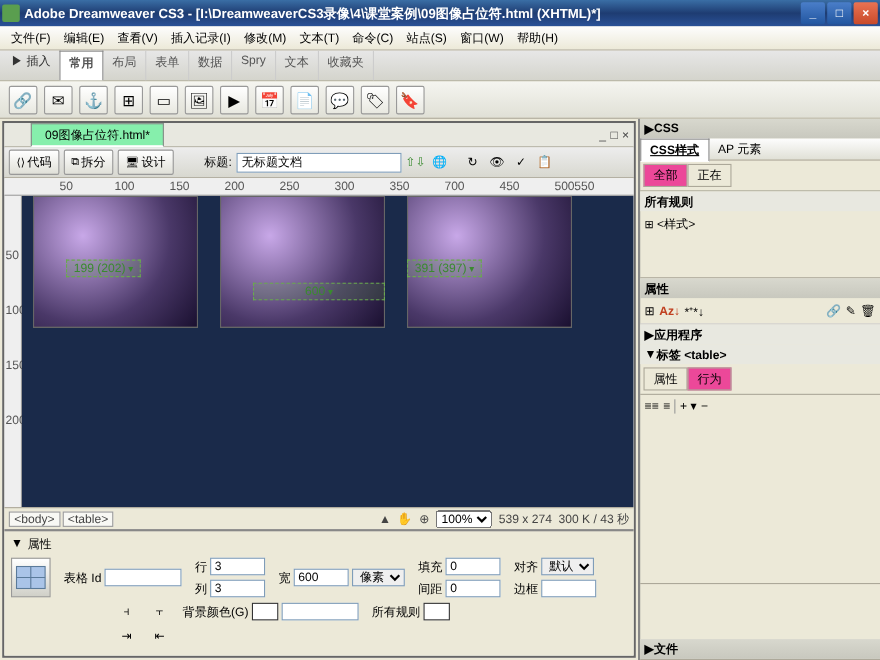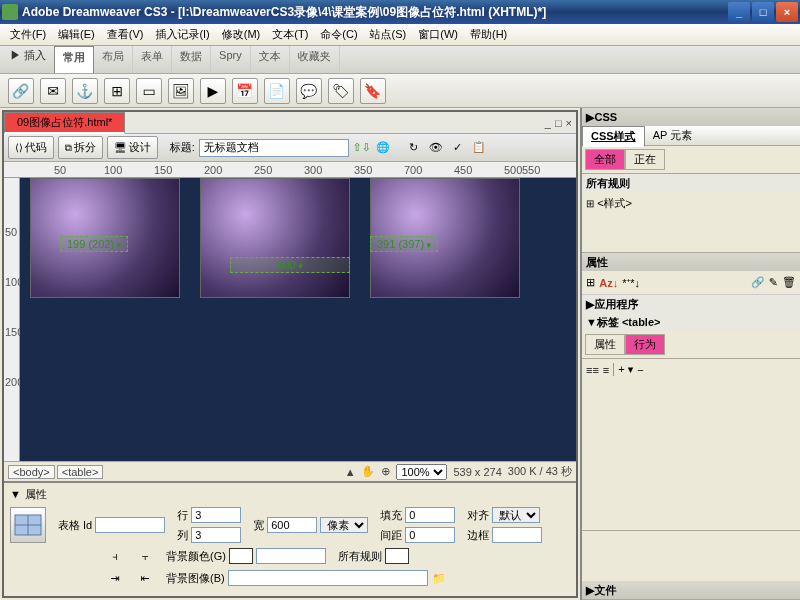--- a/index.html
+++ b/index.html
@@ -21,21 +21,21 @@
 .tab-strip { display: flex; }
 .tab-strip span { padding: 3px 8px; border-right: 1px solid #ccc; color: #555; cursor: default; }
 .tab-strip span.active { background: white; border: 1px solid #888; border-bottom: none; font-weight: bold; }
 
 .toolbar2 { height: 34px; background: linear-gradient(#f5f5f0, #e0e0d6); border-bottom: 1px solid #aca899; display: flex; align-items: center; padding: 0 8px; gap: 6px; }
 .tool-icon { width: 26px; height: 26px; border: 1px solid #999; background: linear-gradient(#fff, #e8e8e0); border-radius: 2px; display: flex; align-items: center; justify-content: center; font-size: 14px; }
 
 .main-area { display: flex; height: calc(600px - 24px - 22px - 28px - 34px); }
 .doc-area { flex: 1; display: flex; flex-direction: column; background: white; border: 2px solid #666; margin: 2px; }
 .doc-tab { height: 22px; background: #e8e8e0; border-bottom: 1px solid #aca899; display: flex; align-items: center; }
-.doc-tab-label { padding: 2px 12px; background: #ef4444; border: 1px solid #888; border-bottom: 2px solid white; margin-bottom: -1px; }
+.doc-tab-label { padding: 2px 12px; background: #86efac; border: 1px solid #888; border-bottom: 2px solid white; margin-bottom: -1px; margin-left: 24px; }
 .doc-tab-right { margin-left: auto; display: flex; gap: 4px; padding-right: 4px; }
 .doc-tab-right span { cursor: default; color: #444; }
 
 .doc-toolbar { height: 28px; background: linear-gradient(#ededed, #d8d8d0); border-bottom: 1px solid #aca899; display: flex; align-items: center; padding: 0 4px; gap: 4px; }
 .view-btn { padding: 3px 6px; border: 1px solid #999; background: linear-gradient(#fff, #e0e0d8); border-radius: 2px; display: flex; align-items: center; gap: 2px; font-size: 10px; }
 .doc-title-input { width: 150px; padding: 2px 4px; border: 1px solid #7f9db9; background: white; }
 
 .ruler-h { height: 16px; background: #efefef; border-bottom: 1px solid #999; position: relative; font-size: 8px; color: #555; overflow: hidden; }
 .ruler-h span { position: absolute; top: 2px; }
 
@@ -136,21 +136,21 @@
       <div class="doc-tab-right">
         <span>_</span>
         <span>□</span>
         <span>×</span>
       </div>
     </div>
     <div class="doc-toolbar">
       <div class="view-btn">⟨⟩ <span>代码</span></div>
       <div class="view-btn">⧉ <span>拆分</span></div>
       <div class="view-btn">🖥 <span>设计</span></div>
-      <span style="margin-left:8px">标题:</span>
+      <span style="margin-left:24px">标题:</span>
       <input class="doc-title-input" value="无标题文档" style="">
       <div class="mini-icon" style="color:#3a8a2f">⇧⇩</div>
       <div class="mini-icon">🌐</div>
       <div class="mini-icon" style="margin-left:8px">↻</div>
       <div class="mini-icon">👁</div>
       <div class="mini-icon">✓</div>
       <div class="mini-icon">📋</div>
     </div>
     <div class="ruler-h">
       <span style="left:50px">50</span>
@@ -289,25 +289,20 @@
             <input style="width: 70px;">
           </div>
         <div class="prop-field">
             <span>所有规则</span>
             <span class="color-swatch" style="background:white"></span>
           </div>
       </div>
       <div class="prop-body" style="padding-top:0;padding-left:100px">
         <div class="mini-icon">⇥</div>
         <div class="mini-icon">⇤</div>
-        <div class="prop-field">
-            <span>背景图像(B)</span>
-            <input style="width: 200px;">
-            <span class="mini-icon">📁</span>
-          </div>
       </div>
     </div>
   </div>
 
   <div class="side-panels">
     <div class="panel">
       <div class="panel-header">
           <span class="tri">▶</span> 
           <span>CSS</span>
         </div>

